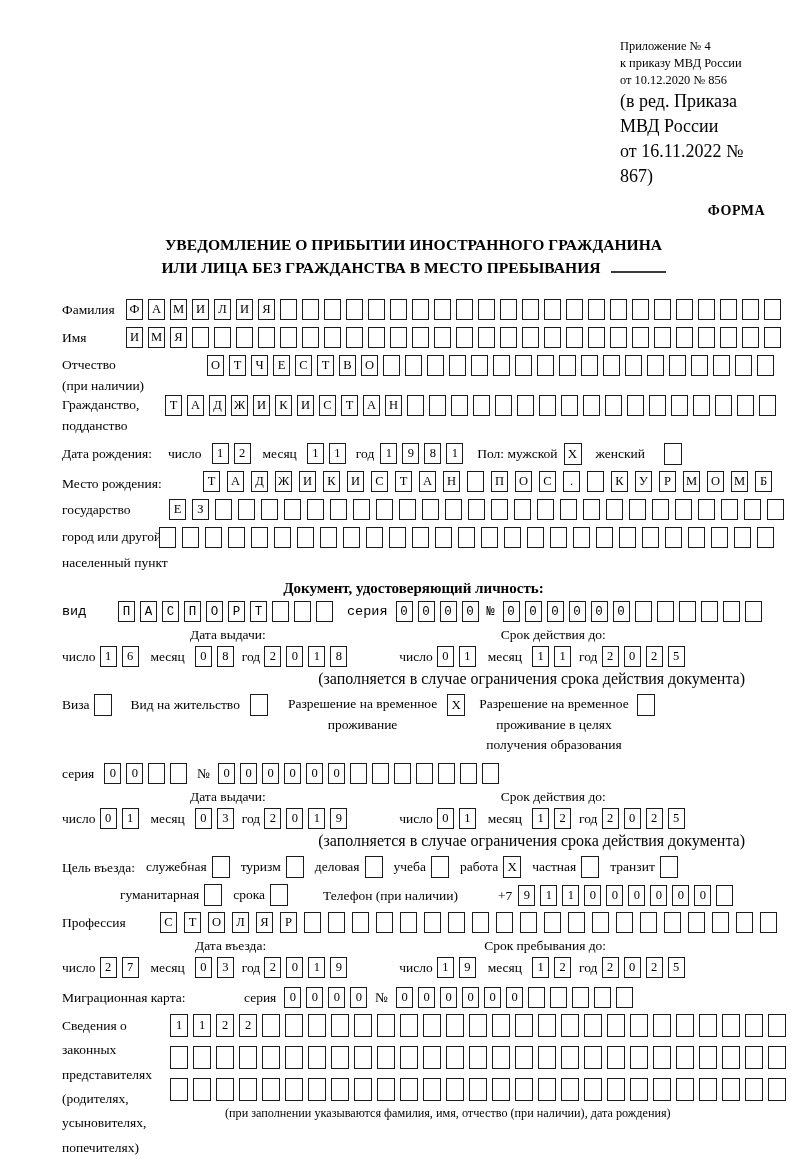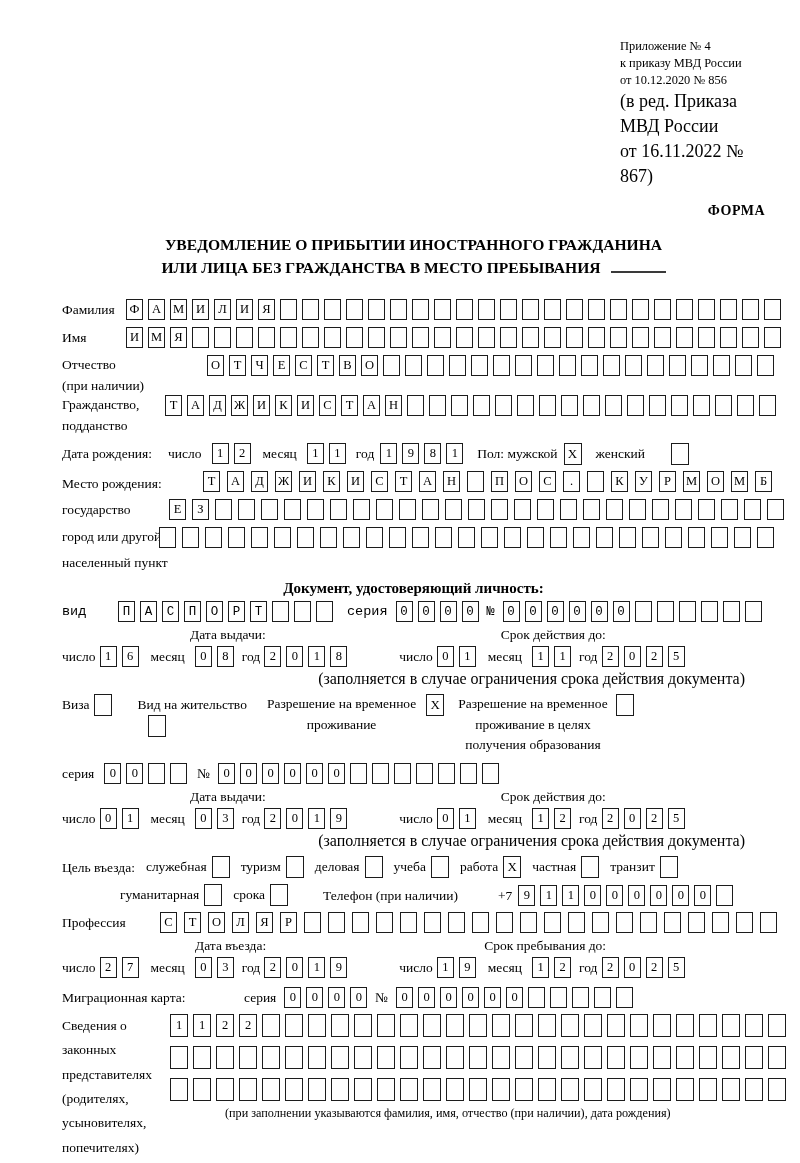--- a/index.html
+++ b/index.html
@@ -32,21 +32,21 @@
   .gcell .cell{width:18px;height:23px;}
   .cbx{
     width:18px;height:22px;border:1px solid #1c1c1c;box-sizing:border-box;
     display:inline-flex;align-items:center;justify-content:center;
     font-size:13px;flex:none;background:#fff;
   }
   .w64{width:64px;} .w103{width:103px;} .w145{width:145px;} .w141{width:141px;}
   .w56{width:56px;} .w98{width:98px;} .w108{width:108px;} .w170{width:170px;}
   .ml4{margin-left:4px;} .ml6{margin-left:6px;} .ml8{margin-left:8px;} .ml10{margin-left:10px;}
   .ml12{margin-left:12px;} .ml14{margin-left:14px;} .ml16{margin-left:16px;} .ml20{margin-left:20px;}
-  .ml26{margin-left:26px;flex-direction:column;} .ml35{margin-left:35px;} .ml40{margin-left:40px;}
+  .ml26{margin-left:19px;} .ml35{margin-left:35px;} .ml40{margin-left:40px;}
   .ml52{margin-left:52px;}
   .mt6{margin-top:6px;} .mt7{margin-top:7px;} .mt8{margin-top:8px;} .mt20{margin-top:20px;}
   .twolines{line-height:1.55;}
   
   .bp-lines{line-height:1.95;}
   .bp-rows{display:flex;flex-direction:column;gap:7px;}
   .doc-head{text-align:center;font-weight:bold;font-size:15px;margin-top:4px;}
   
   .dlabels{display:flex;margin-top:5px;}
   .dband{display:flex;align-items:center;margin-top:2px;}

